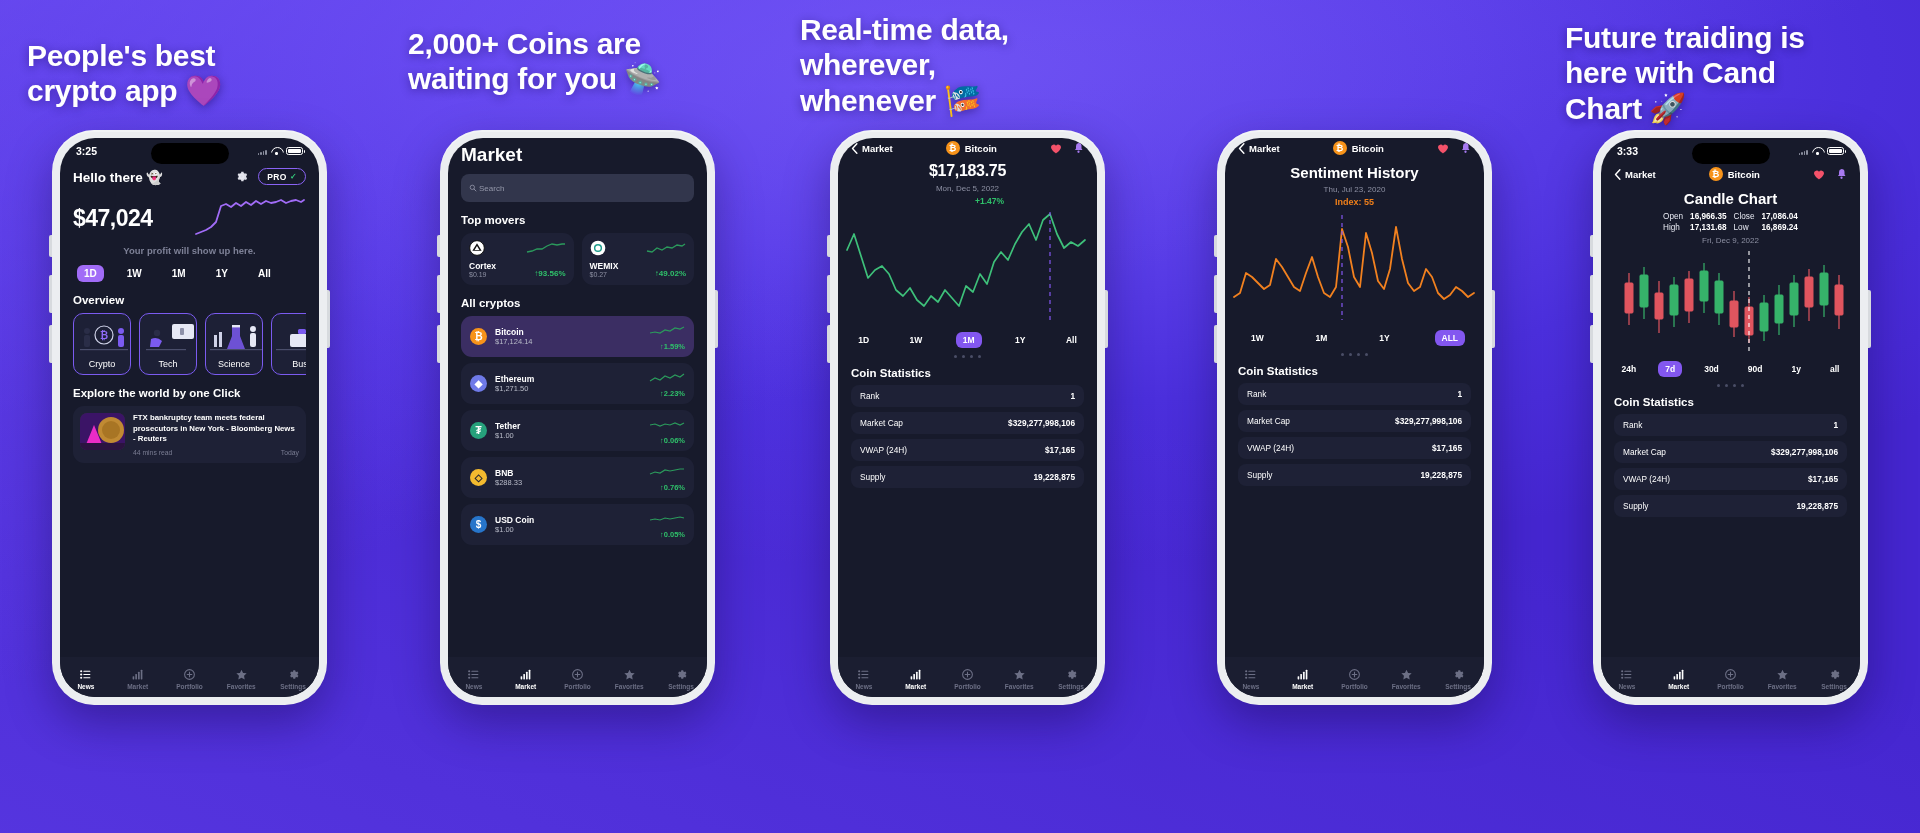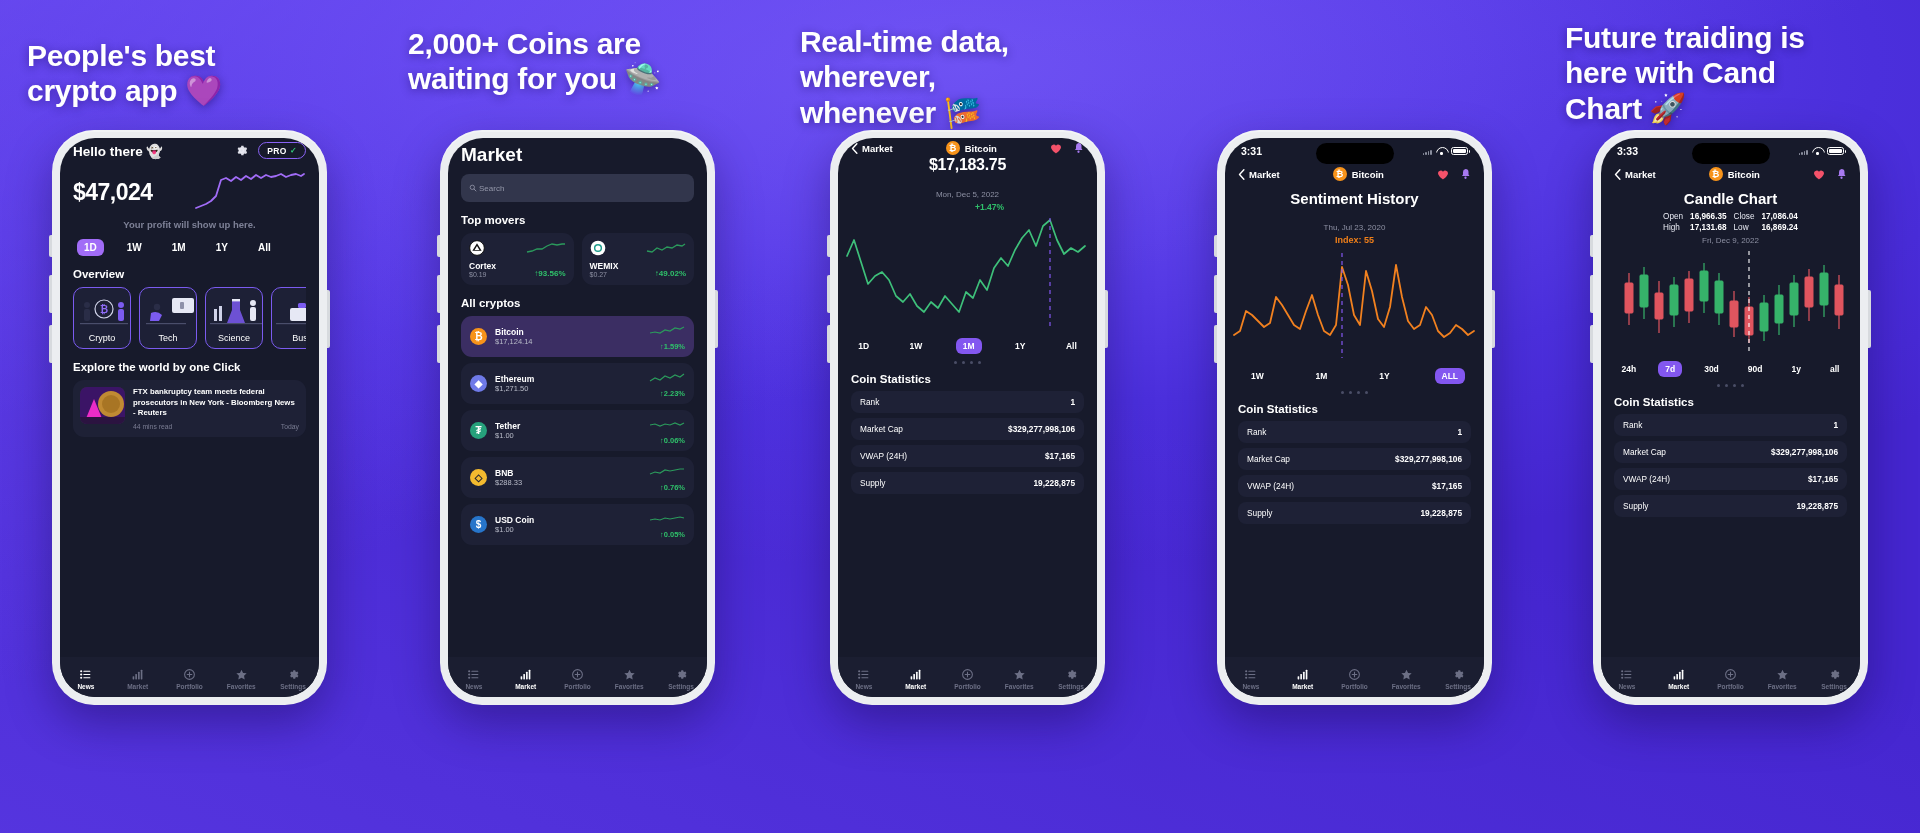--- a/index.html
+++ b/index.html
@@ -144,22 +144,22 @@
   .coin-right{ margin-left:auto; text-align:right;}
   .coin-chg{ font-size:7.5px; font-weight:bold; color:#2fc06a; margin-top:2px;}
 
   
   .navbar{ display:flex; align-items:center; justify-content:space-between; padding:3px 13px 0;}
   .nav-back{ display:flex; align-items:center; gap:4px; font-size:9.5px; font-weight:bold;}
   .nav-mid{ display:flex; align-items:center; gap:5px; font-size:9.5px; font-weight:bold;}
   .nav-right{ display:flex; align-items:center; gap:11px;}
   .btc-dot{ width:14px;height:14px;border-radius:50%;background:#f7931a;
             display:flex;align-items:center;justify-content:center;font-size:9px;font-weight:bold;color:#fff;}
-  .big-price{ text-align:center; font-size:16px; font-weight:bold; margin-top:1px; letter-spacing:-.3px;}
-  .sub-date{ text-align:center; font-size:8px; color:#8d90a3; margin-top:16px;}
+  .big-price{ text-align:center; font-size:16px; font-weight:bold; margin-top:7px; letter-spacing:-.3px;}
+  .sub-date{ text-align:center; font-size:8px; color:#8d90a3; margin-top:4px;}
   .sub-chg{ text-align:center; font-size:8.5px; color:#2fc06a; font-weight:bold; margin-top:3px;margin-left:44px;}
   .scr-title{ text-align:center; font-size:15px; font-weight:bold; margin-top:9px;}
   .idx{ text-align:center; font-size:9px; font-weight:bold; color:#ef7f1a; margin-top:3px;}
   .ohlc{ display:grid; grid-template-columns:auto auto auto auto; gap:2px 7px;
          justify-content:center; font-size:8.2px; margin-top:5px;}
   .ohlc .k{ color:#e7e9f2;} .ohlc .v{ color:#fff; font-weight:bold;}
   .ranges{ display:flex; justify-content:space-around; margin-top:6px;}
   .rg{ font-size:8.5px; font-weight:bold; padding:3px 7px; border-radius:6px;}
   .rg.on{ background:#8357f0;}
   .dots{ display:flex; gap:5px; justify-content:center; margin-top:7px;}
@@ -181,20 +181,34 @@
     <div class="headline" style="left:27px;top:38px;width:300px;">People's best
 crypto app 💜</div>
 
     <div class="phone" style="left:52px;top:130px;">
       <span class="sidebtn a"></span>
         <span class="sidebtn b"></span>
         <span class="sidebtn c"></span>
         <span class="sidebtn r"></span>
       <div class="screen">
 
+        <div class="statusbar">
+          <span>3:25</span>
+          <div class="notch"></div>
+          <div class="sb-right">
+            <span class="sig">
+                <i></i>
+                <i></i>
+                <i></i>
+                <i></i>
+              </span>
+            <span class="wifi"></span>
+            <span class="batt"></span>
+          </div>
+        </div>
 
         <div class="pad">
           <div class="row between" style="margin-top:4px;">
             <span class="greet">Hello there 👻</span>
             <div class="row" style="gap:9px;">
               <svg class="gear" viewBox="0 0 24 24">
                 <path fill="#e9eaf2" d="M12 8a4 4 0 100 8 4 4 0 000-8zm0 6a2 2 0 110-4 2 2 0 010 4z"></path>
                 <path fill="#e9eaf2" d="M19.4 13l1.7 1.3-1.8 3.1-2-.8a7.6 7.6 0 01-1.8 1l-.3 2.1h-3.6l-.3-2.1a7.6 7.6 0 01-1.8-1l-2 .8-1.8-3.1L7.4 13a7.7 7.7 0 010-2L5.7 9.7l1.8-3.1 2 .8a7.6 7.6 0 011.8-1l.3-2.1h3.6l.3 2.1c.64.25 1.24.59 1.8 1l2-.8 1.8 3.1L19.4 11a7.7 7.7 0 010 2z" opacity=".95"></path>
               </svg>
               <span class="pro-pill">
@@ -512,21 +526,21 @@
                 <path d="M19.4 13l1.7 1.3-1.8 3.1-2-.8a7.6 7.6 0 01-1.8 1l-.3 2.1h-3.6l-.3-2.1a7.6 7.6 0 01-1.8-1l-2 .8-1.8-3.1L7.4 13a7.7 7.7 0 010-2L5.7 9.7l1.8-3.1 2 .8a7.6 7.6 0 011.8-1l.3-2.1h3.6l.3 2.1c.64.25 1.24.59 1.8 1l2-.8 1.8 3.1L19.4 11a7.7 7.7 0 010 2z"></path>
               </svg>
             <span class="lb">Settings</span>
           </div>
         </div>
       </div>
     </div>
   </div>
 
   <div class="panel" style="left:685px;width:400px;">
-    <div class="headline" style="left:115px;top:24px;width:320px;">Real-time data,
+    <div class="headline" style="left:115px;top:12px;width:320px;">Real-time data,
 wherever,
 whenever 🎏</div>
 
     <div class="phone" style="left:145px;top:130px;">
       <span class="sidebtn a"></span>
         <span class="sidebtn b"></span>
         <span class="sidebtn c"></span>
         <span class="sidebtn r"></span>
       <div class="screen">
 
@@ -646,34 +660,20 @@
 
   <div class="panel" style="left:1085px;width:400px;">
 
     <div class="phone" style="left:132px;top:130px;">
       <span class="sidebtn a"></span>
         <span class="sidebtn b"></span>
         <span class="sidebtn c"></span>
         <span class="sidebtn r"></span>
       <div class="screen">
 
-        <div class="statusbar">
-          <span>3:31</span>
-          <div class="notch"></div>
-          <div class="sb-right">
-            <span class="sig">
-                <i></i>
-                <i></i>
-                <i></i>
-                <i></i>
-              </span>
-            <span class="wifi"></span>
-            <span class="batt"></span>
-          </div>
-        </div>
 
         <div class="navbar">
           <span class="nav-back">
             <svg width="7" height="11" viewBox="0 0 8 14">
                 <polyline points="7,1 1.5,7 7,13" fill="none" stroke="#fff" stroke-width="1.8" stroke-linecap="round" stroke-linejoin="round"></polyline>
               </svg>
             <span>Market</span>
           </span>
           <span class="nav-mid">
             <span class="btc-dot">₿</span>

